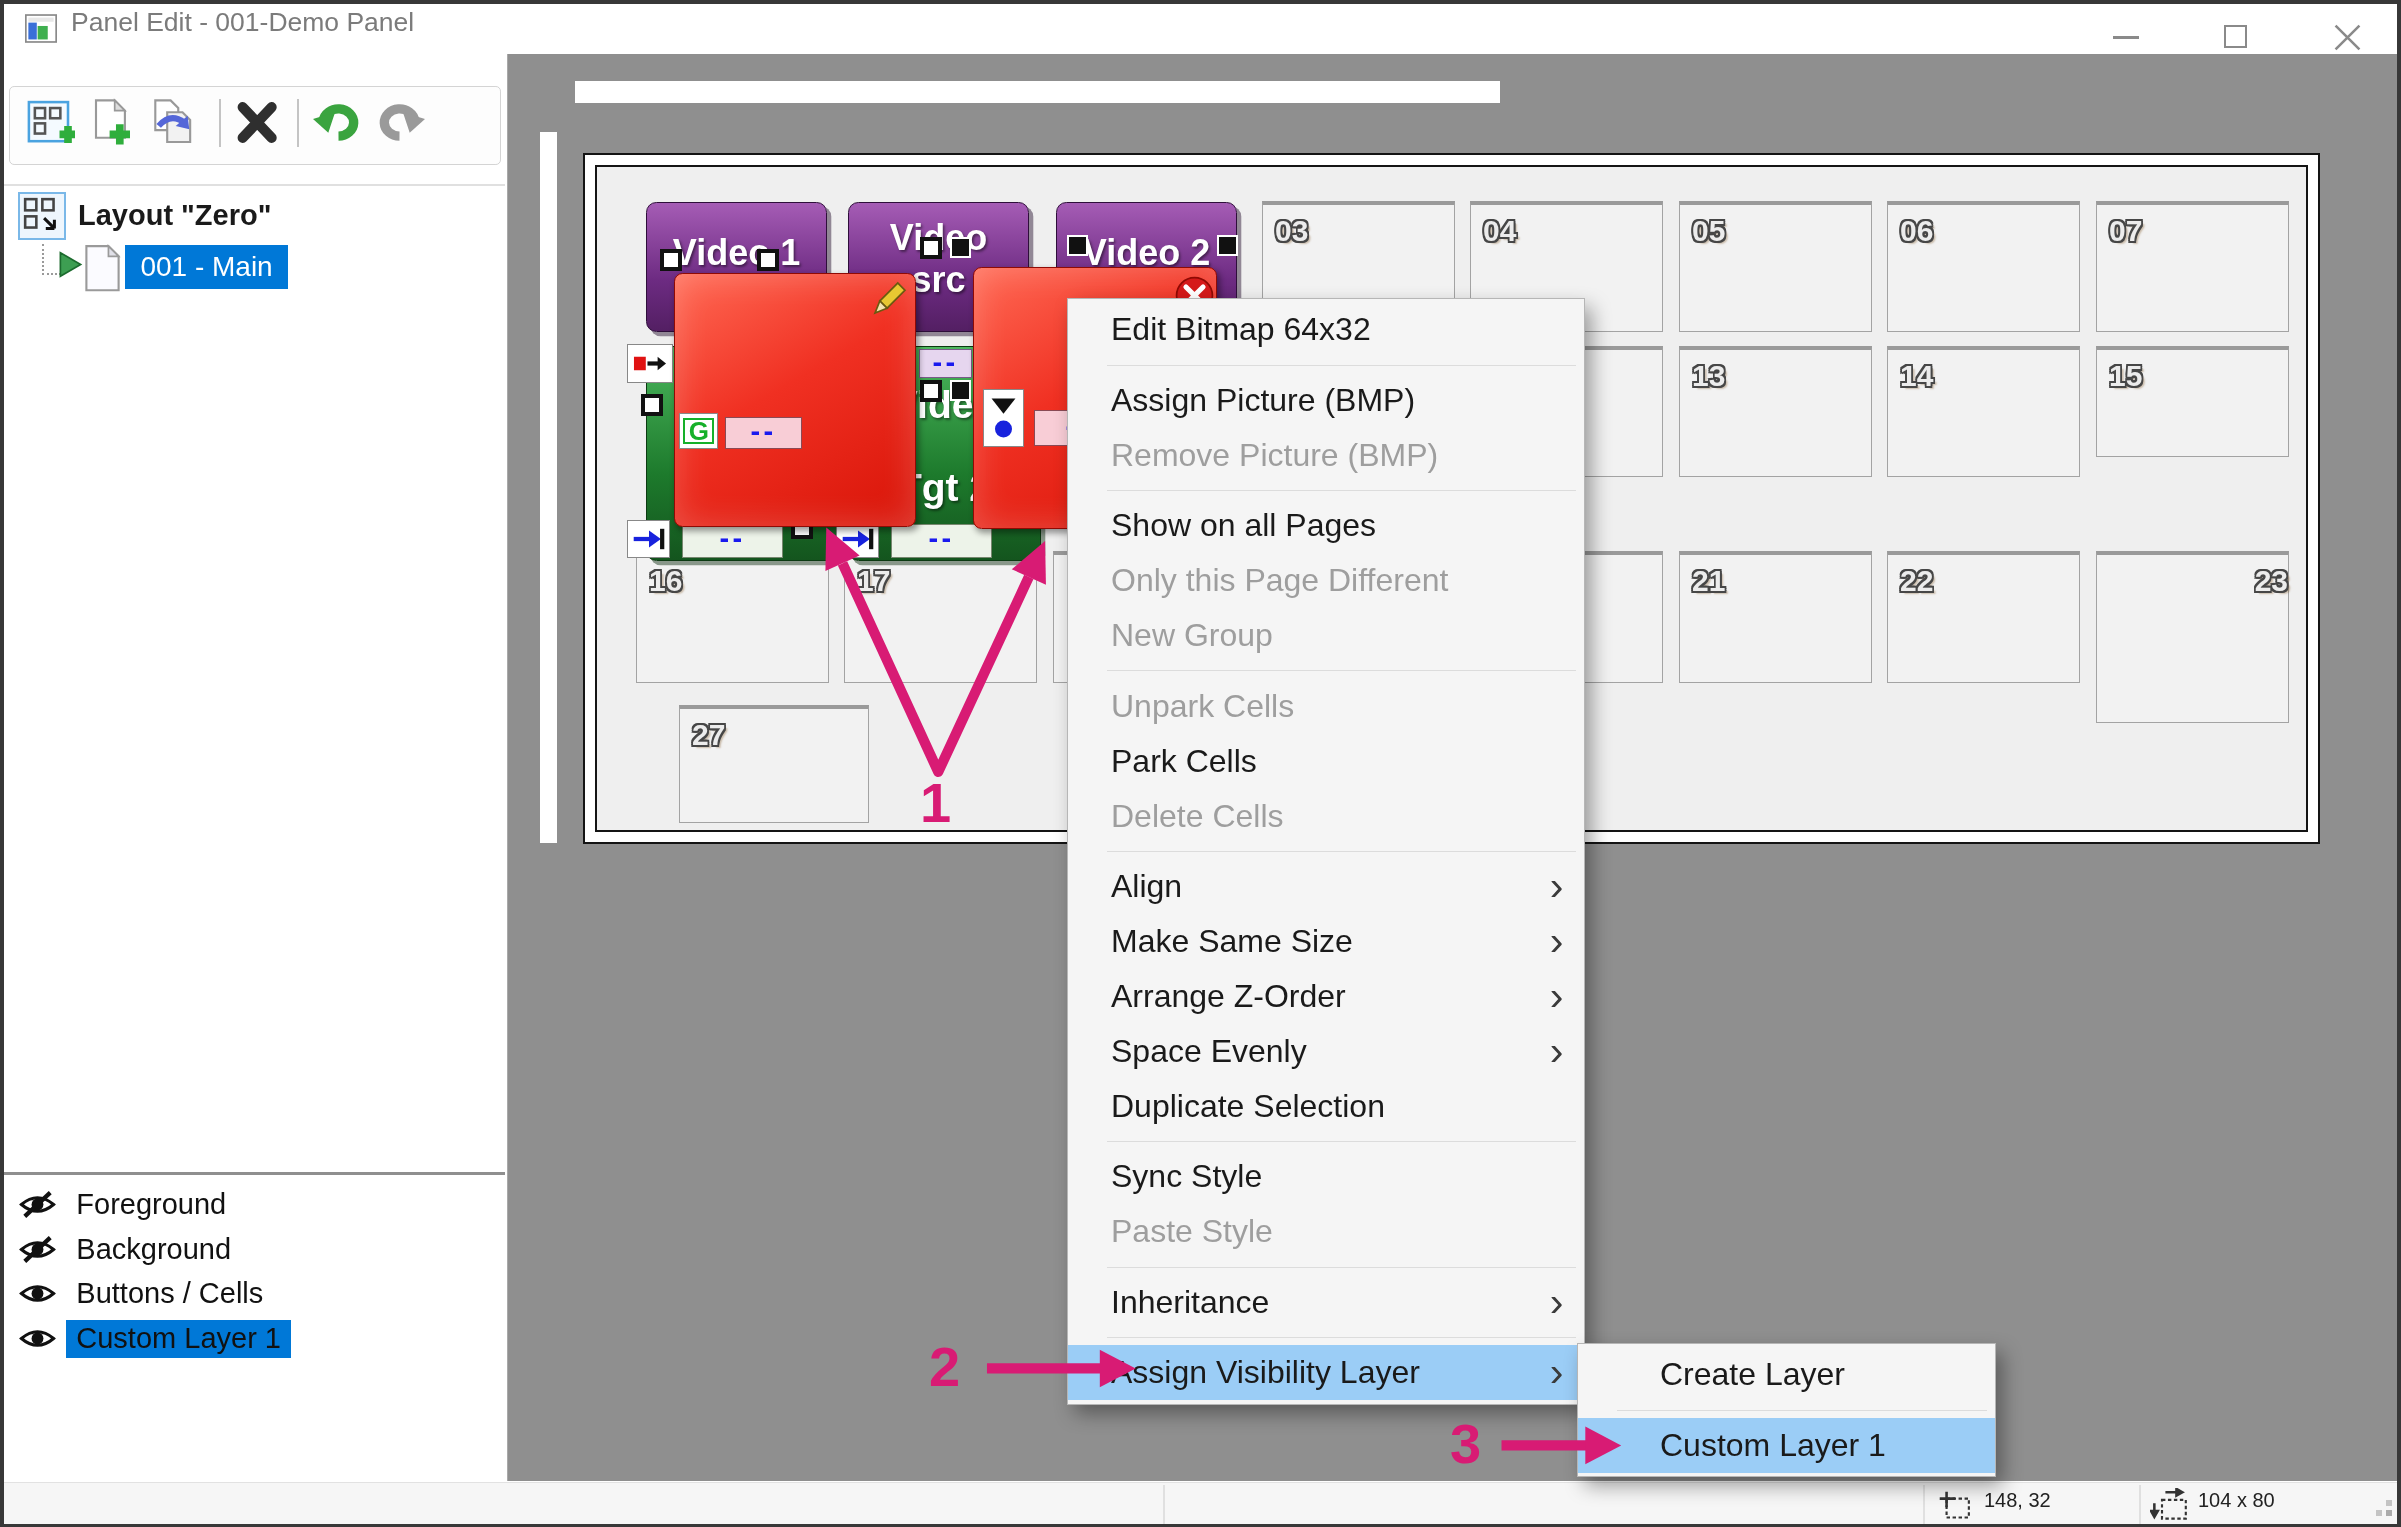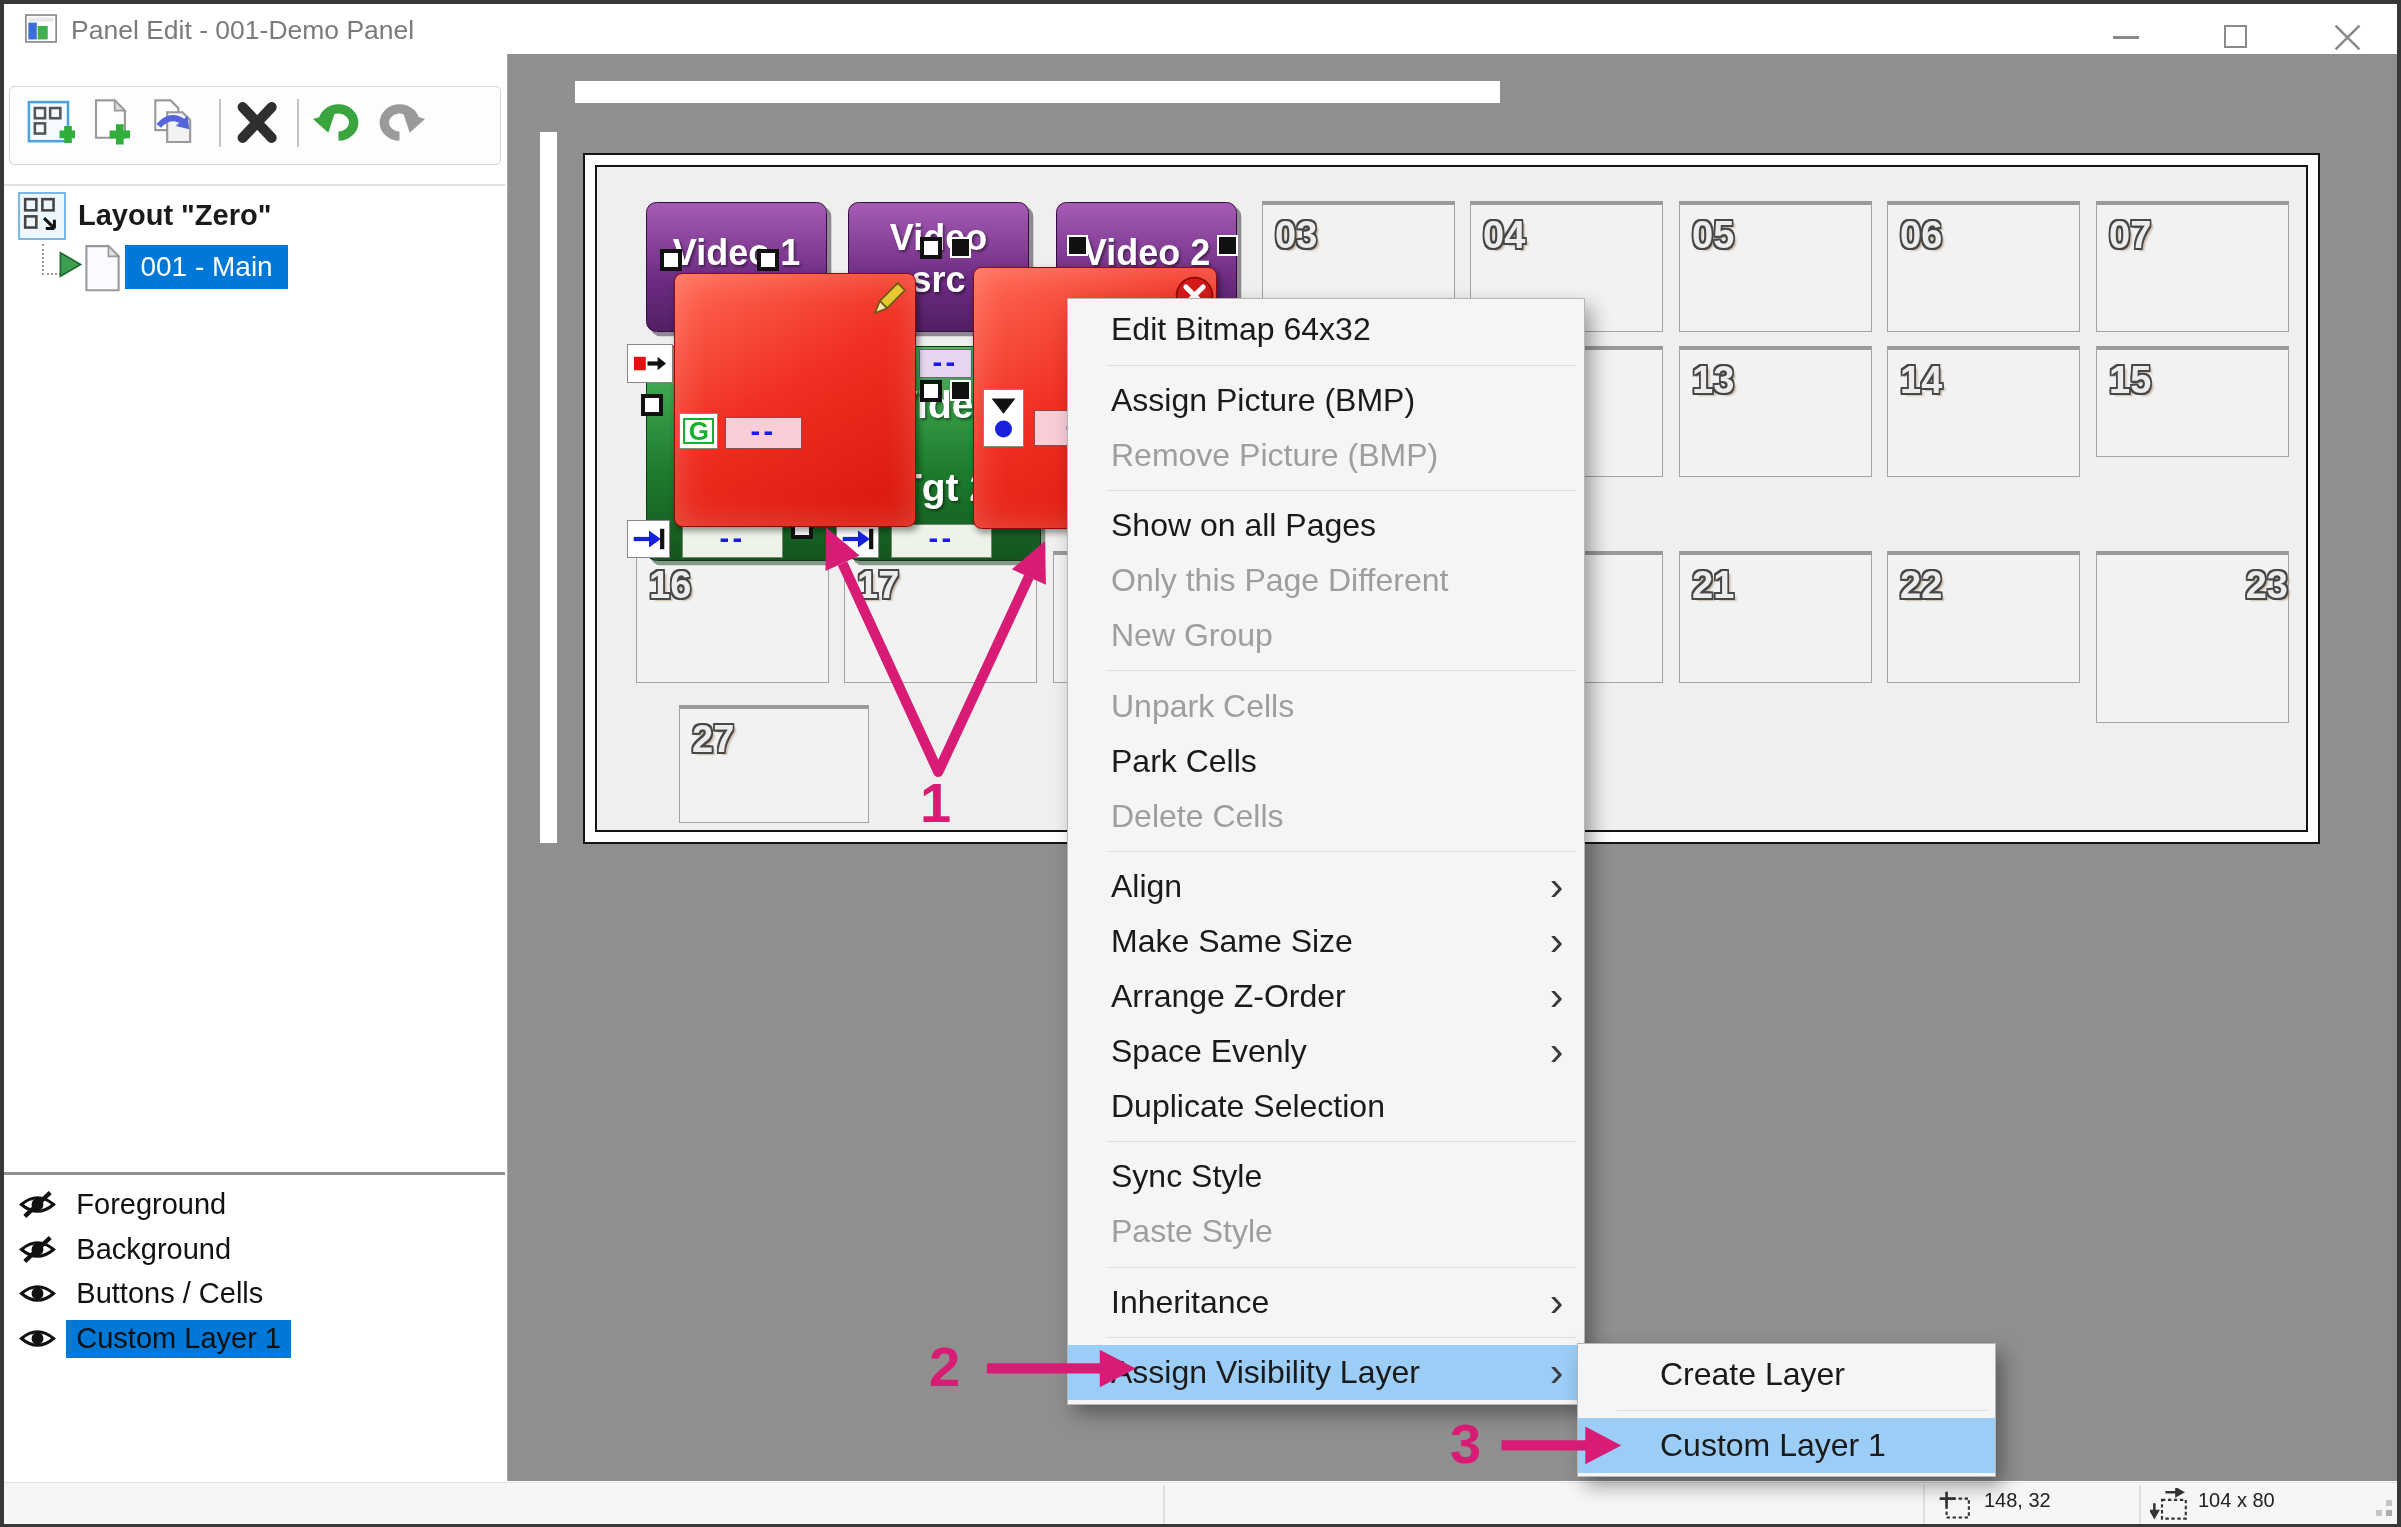--- a/index.html
+++ b/index.html
@@ -2,21 +2,21 @@
 <html style="font-size:13.7px"><head>
 <meta charset="utf-8">
 <style>
   html,body{margin:0;padding:0;background:#555;}
   .window{position:relative;width:2401px;height:1528px;background:#fff;
     font-family:"Liberation Sans",sans-serif;border:4.3px solid #383838;box-sizing:border-box;overflow:hidden;}
   .abs{position:absolute;}
 
   
   .titlebar{position:absolute;left:0;top:0;width:100%;height:50px;background:#fff;border-bottom:1.7px solid #cfcfcf;}
-  .title-text{position:absolute;left:67px;top:11px;font-size:26.5px;color:#7b7b7b;}
+  .title-text{position:absolute;left:67px;top:3px;font-size:26.5px;color:#7b7b7b;}
   .winbtn{position:absolute;top:0;width:77px;height:48px;}
 
   
   .left-panel{position:absolute;left:0;top:50px;width:504px;height:1427px;background:#fff;border-right:1.7px solid #a9a9a9;box-sizing:border-box;}
   .toolbar-box{position:absolute;left:5.1px;top:32px;width:492px;height:79px;border:1.7px solid #d4d4d4;border-radius:5.1px;box-sizing:border-box;background:#fdfdfd;}
   .tbtn{position:absolute;top:10.3px;width:48px;height:51px;cursor:default;}
   .tsep{position:absolute;top:12px;width:1.7px;height:48px;background:#c4c4c4;}
   .tree-divider{position:absolute;left:0;top:130px;width:501px;height:1.7px;background:#e0e0e0;}
   .tree-label{font-size:29px;font-weight:600;color:#1a1a1a;}
   .sel-blue{background:#0078d7;color:#fff;}
@@ -25,21 +25,21 @@
   .splitter{position:absolute;left:0;top:1118px;width:501px;height:2.6px;background:#8f8f8f;}
 
   
   .canvas-bg{position:absolute;left:504px;top:50px;width:1893px;height:1427px;background:#8f8f8f;}
   .hstrip{position:absolute;left:571px;top:77px;width:925px;height:22px;background:#fff;}
   .vstrip{position:absolute;left:536px;top:128px;width:17px;height:711px;background:#fff;}
   .panel-outer{position:absolute;left:579px;top:149px;width:1737px;height:691px;background:#fff;border:2.6px solid #141414;box-sizing:border-box;}
   .panel-inner{position:absolute;left:591px;top:161px;width:1713px;height:667px;background:#efefef;border:2.6px solid #141414;box-sizing:border-box;}
 
   .cell{position:absolute;width:193px;background:#f2f2f2;border:1.7px solid #a3a3a3;border-top:4.3px solid #9a9a9a;box-sizing:border-box;}
-  .cellnum{display:inline-block;margin:8.5px 0 0 12px;font-size:38px;font-weight:700;color:#ececec;
+  .cellnum{display:inline-block;margin:8.5px 0 0 12px;font-size:30px;font-weight:700;color:#ececec;
     text-shadow:1.7px 0 0 #474747,-1.7px 0 0 #474747,0 1.7px 0 #474747,0 -1.7px 0 #474747,
       1.7px 1.7px 0 #474747,-1.7px -1.7px 0 #474747,1.7px -1.7px 0 #474747,-1.7px 1.7px 0 #474747,3.4px 3.4px 1.7px rgba(130,90,40,.35);}
 
   .vcell{position:absolute;width:181px;height:130px;border-radius:10.3px;border:1.7px solid #2e0e3a;box-sizing:border-box;
     background:linear-gradient(#a55cb5,#6d2b82 60%,#531f63);box-shadow:4.3px 4.3px 0 rgba(30,8,40,.45);
     text-align:center;color:#fff;font-weight:700;font-size:36px;text-shadow:1.7px 1.7px 2.6px rgba(0,0,0,.45);padding-top:29px;}
   .gcell{position:absolute;width:193px;height:215px;border-radius:10.3px;border:1.7px solid #0c3a12;box-sizing:border-box;
     background:linear-gradient(#4cb85e,#1d7a2c 60%,#14551e);box-shadow:4.3px 4.3px 0 rgba(8,40,12,.45);
     text-align:center;color:#fff;font-weight:700;font-size:39px;text-shadow:1.7px 1.7px 2.6px rgba(0,0,0,.45);}
   .gline1{margin-top:36px;} .gline2{margin-top:39px;}

